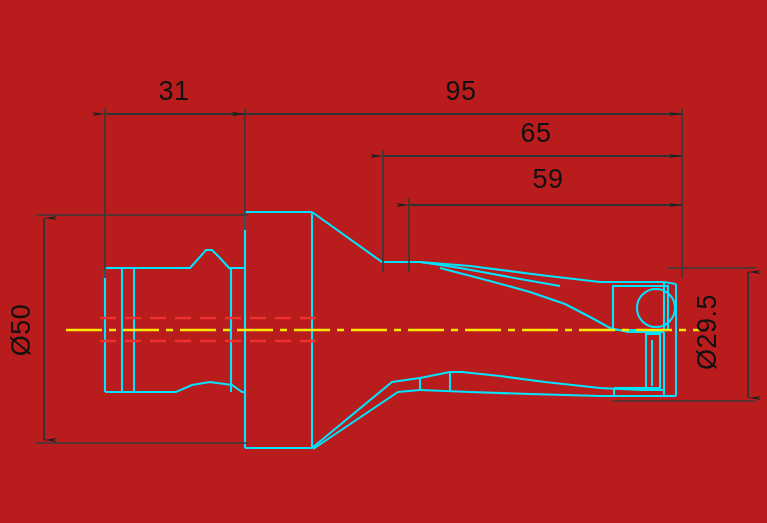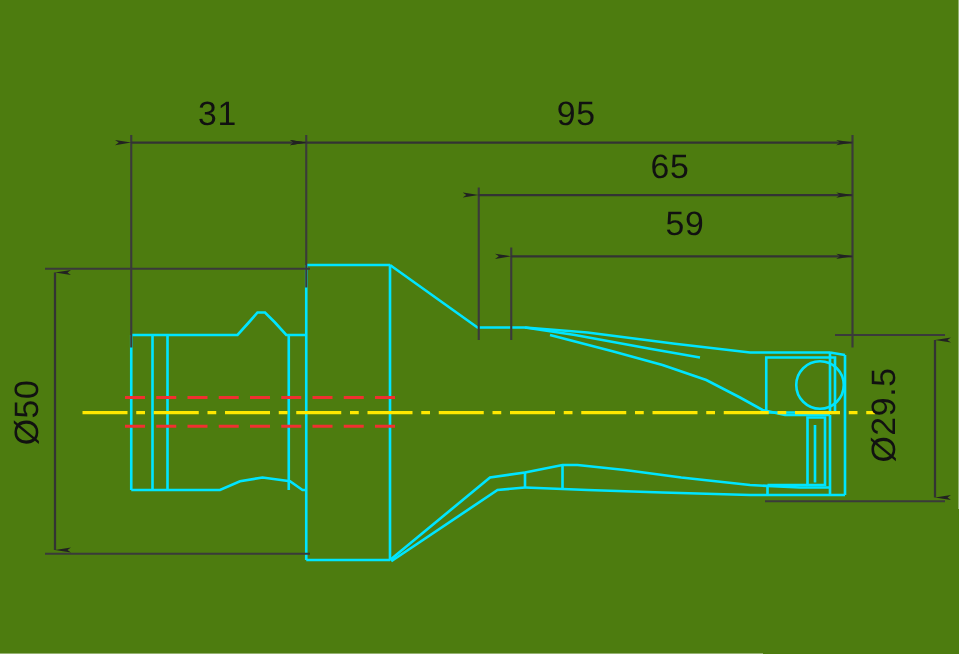--- a/index.html
+++ b/index.html
@@ -7,21 +7,21 @@
     padding: 0;
     background: #ffffff;
   }
   body {
     font-family: "Liberation Sans", sans-serif;
   }
   #drawing-canvas {
     position: relative;
     width: 767px;
     height: 523px;
-    background: #4d7c0f;
+    background: #b91c1c;
     overflow: hidden;
   }
   #cad-svg {
     display: block;
     width: 767px;
     height: 523px;
   }
   .dim-text {
     font-family: "Liberation Sans", sans-serif;
     font-size: 27px;

